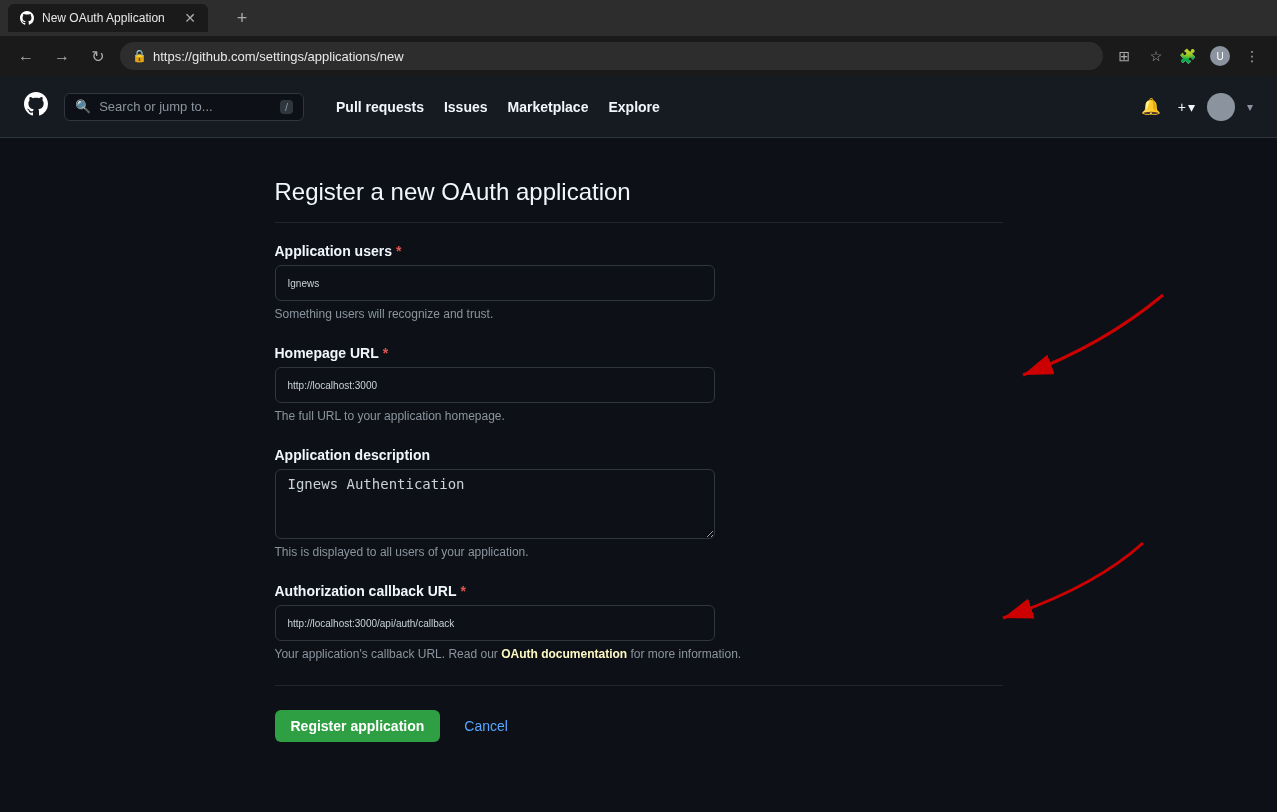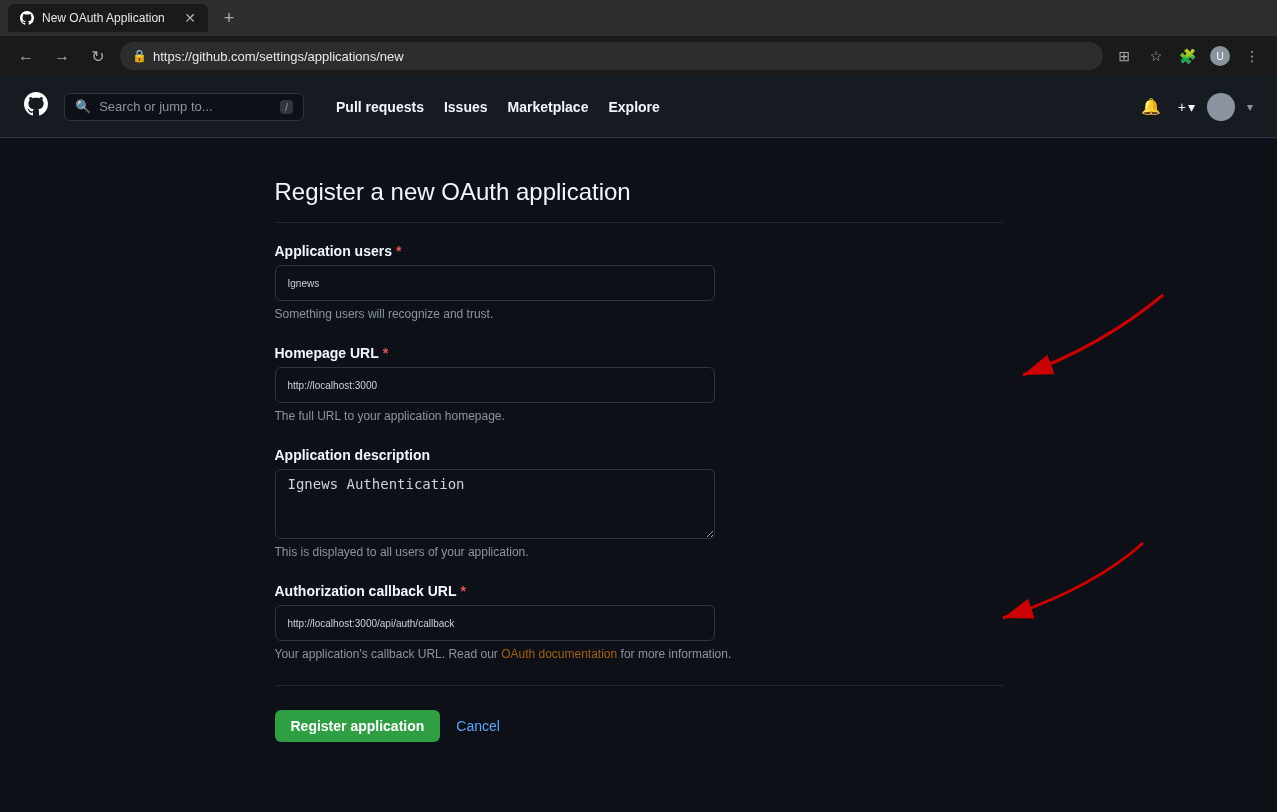--- a/index.html
+++ b/index.html
@@ -17,21 +17,21 @@
     .browser-chrome {
       background: #202124;
       padding: 0;
     }
     .browser-tab-bar {
       display: flex;
       align-items: center;
       background: #2d2d2d;
       height: 36px;
       padding: 0 8px;
-      gap: 7px;
+      gap: 20px;
     }
     .browser-tab {
       display: flex;
       align-items: center;
       background: #1a1a1a;
       height: 28px;
       padding: 0 12px;
       border-radius: 6px 6px 0 0;
       gap: 8px;
       font-size: 12px;
@@ -246,22 +246,23 @@
       resize: vertical;
       outline: none;
       display: block;
     }
     .form-hint {
       font-size: 12px;
       color: #8b949e;
       margin-top: 6px;
     }
     .form-link {
-      color: #a16207;
+      color: #fef9c3;
       text-decoration: none;
+      font-weight: bold;
     }
 
     .divider {
       border: none;
       border-top: 1px solid #21262d;
       margin: 24px 0;
     }
 
     .btn-green {
       background: #2ea043;
@@ -280,21 +281,21 @@
       border: none;
       font-size: 14px;
       cursor: pointer;
       padding: 6px 8px;
       text-decoration: none;
     }
 
     .actions-row {
       display: flex;
       align-items: center;
-      gap: 8px;
+      gap: 16px;
       margin-top: 24px;
     }
 
     
     .form-with-arrows {
       position: relative;
     }
   </style>
 </head>
 <body>

